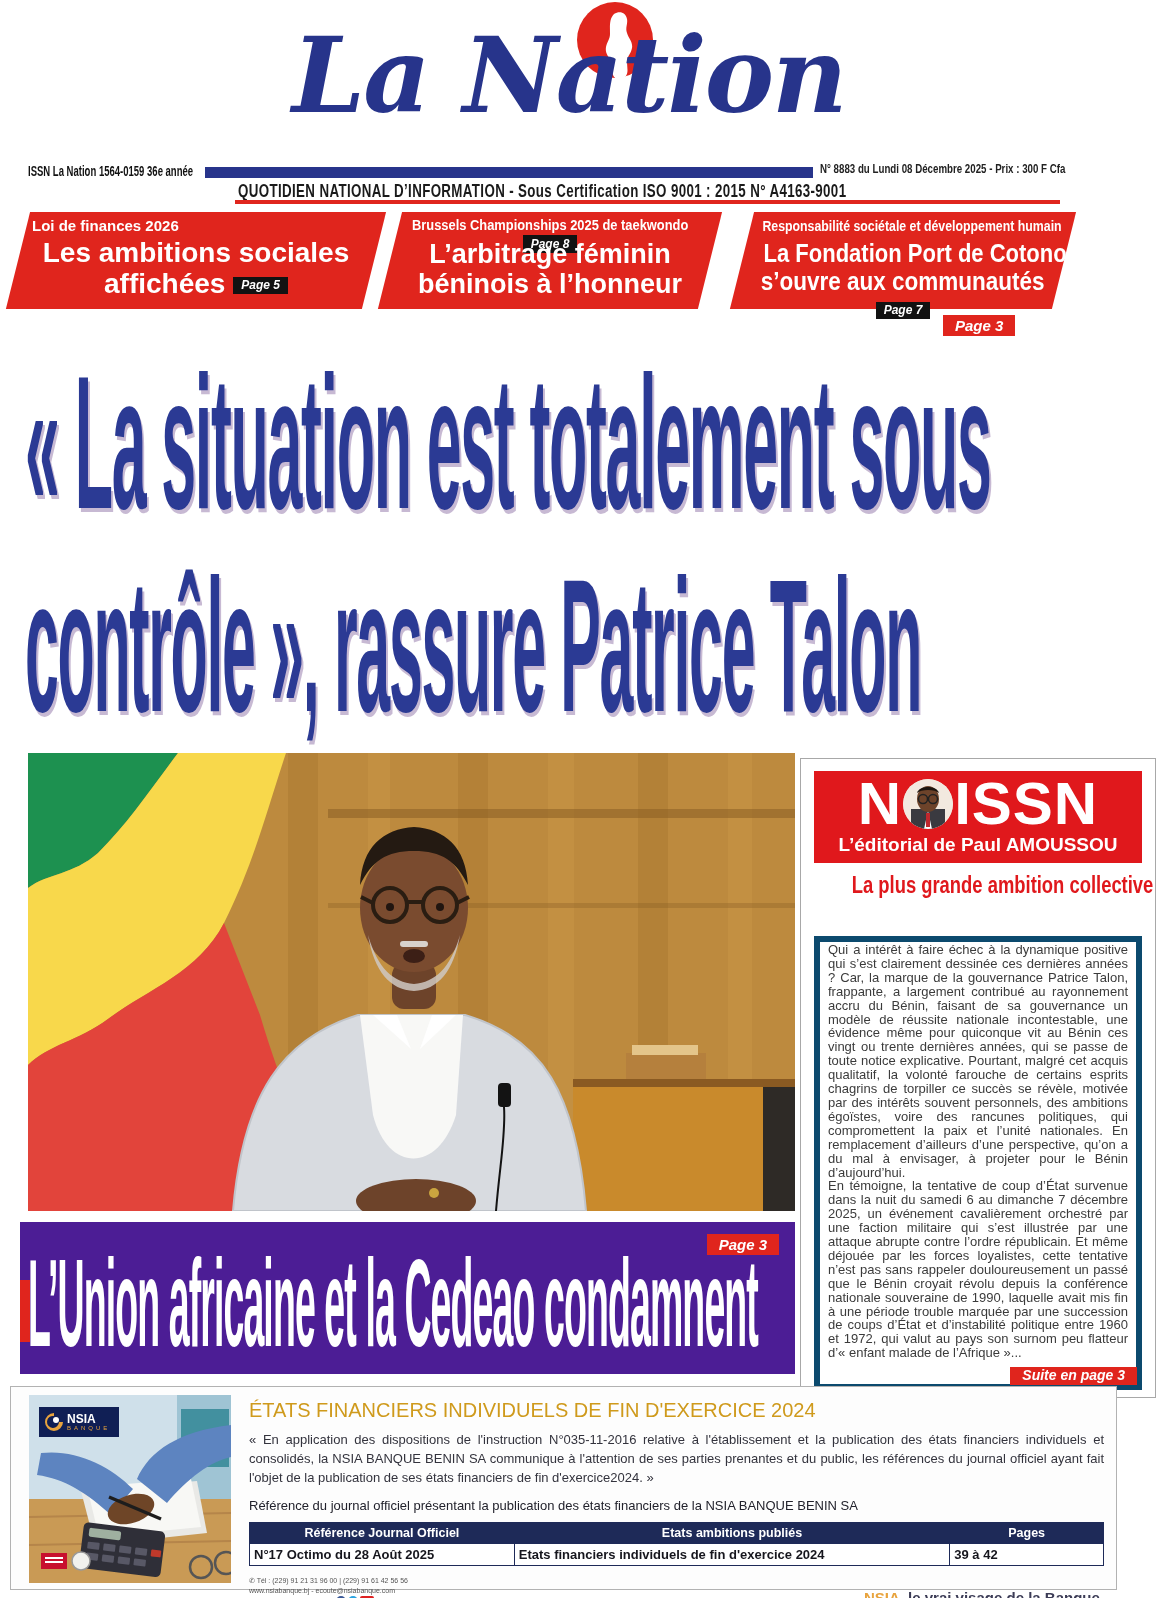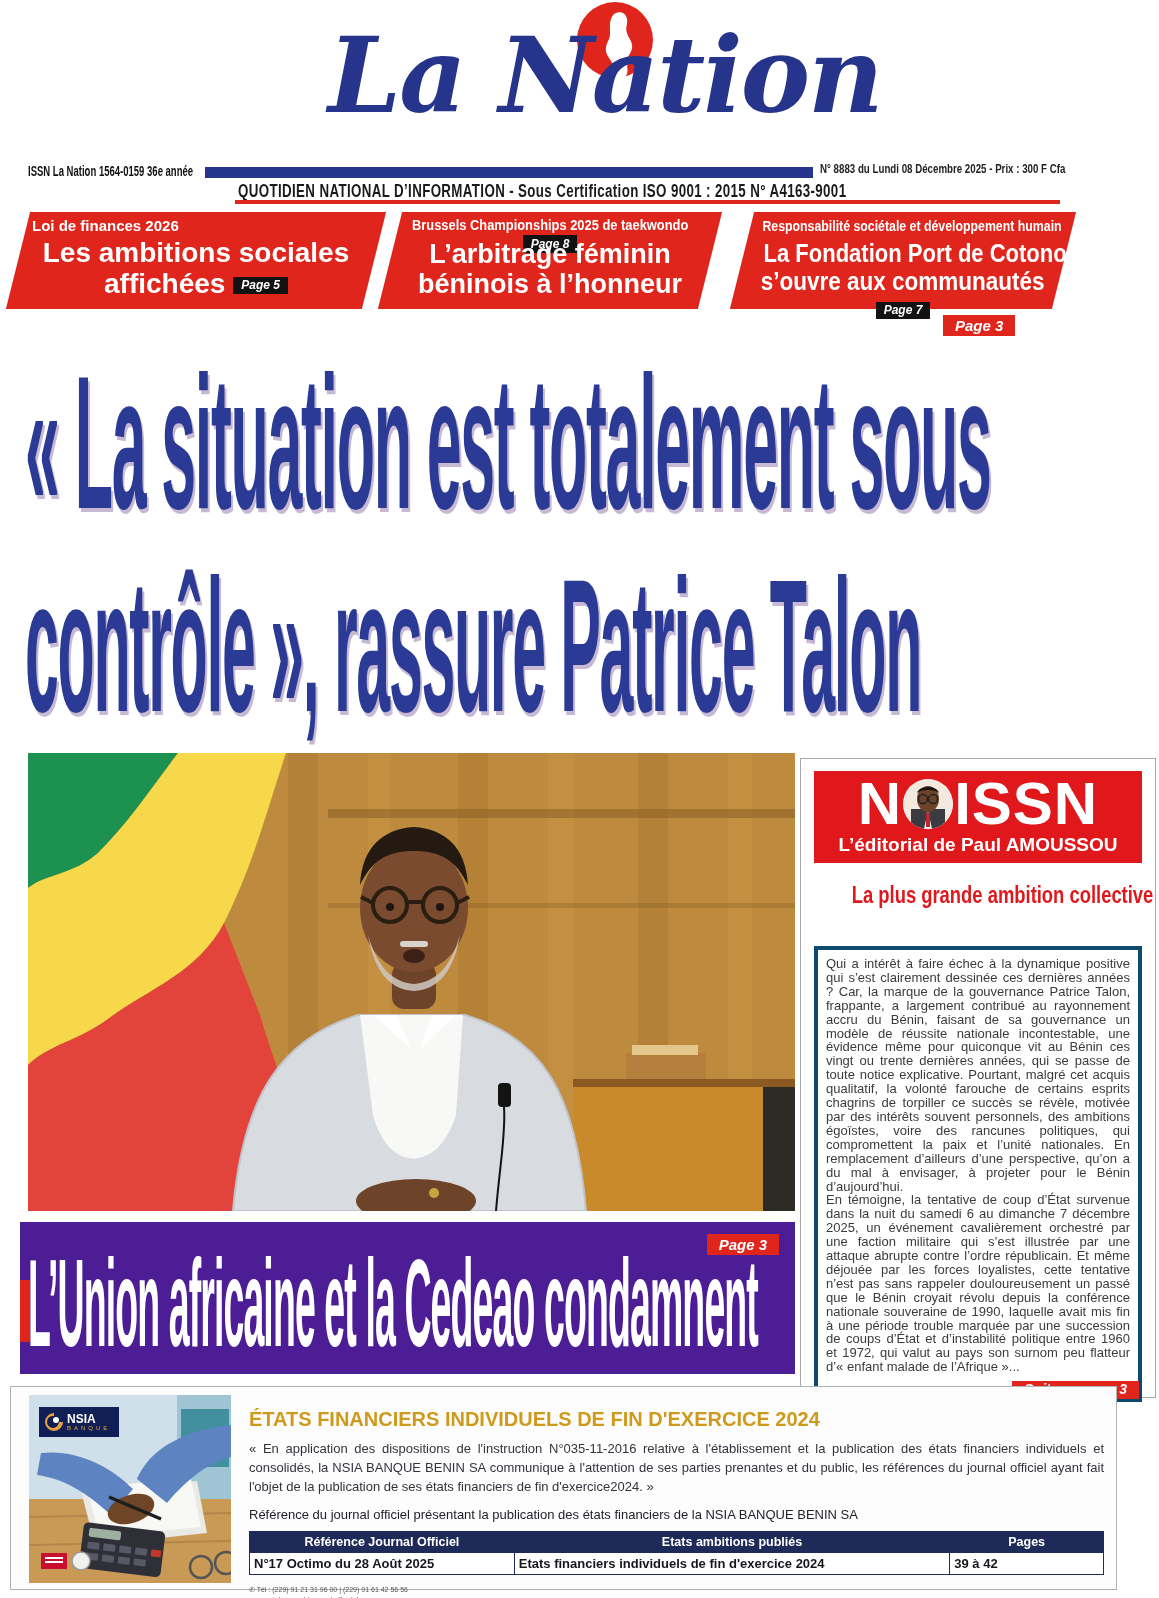--- a/index.html
+++ b/index.html
@@ -4,21 +4,21 @@
 <style>
   html,body{margin:0;padding:0;background:#888;}
   #page{position:relative;width:1159px;height:1598px;background:#ffffff;overflow:hidden;
         font-family:"Liberation Sans",sans-serif;margin:0 auto;}
   .abs{position:absolute;}
 
   
   .issn{left:28px;top:163px;font-size:14px;font-weight:bold;color:#111;
         transform:scaleX(.68);transform-origin:left;white-space:nowrap;}
   .masthead-title{left:292px;top:14px;font-family:"DejaVu Serif",serif;font-style:italic;
-        font-weight:bold;font-size:104px;color:#27348b;letter-spacing:-2px;z-index:2;white-space:nowrap;margin-left:36px;}
+        font-weight:bold;font-size:104px;color:#27348b;letter-spacing:-2px;z-index:2;white-space:nowrap;}
   .logo-circle{left:577px;top:2px;width:76px;height:76px;border-radius:50%;background:#e0251d;z-index:1;}
   .masthead-bar{left:205px;top:167px;width:608px;height:11px;background:#27348b;}
   .edition{left:820px;top:161px;font-size:13.5px;font-weight:bold;color:#222;
         transform:scaleX(.72);transform-origin:left;white-space:nowrap;}
   .subtitle{left:238px;top:181px;font-size:18px;font-weight:bold;color:#1a1a1a;
         transform:scaleX(.74);transform-origin:left;white-space:nowrap;letter-spacing:.5px;}
 
   
   .toprule{left:235px;top:200px;width:825px;height:4px;background:#e0251d;}
   .banner{top:212px;height:97px;background:#e0251d;transform:skewX(-14deg);color:#fff;}
@@ -51,34 +51,34 @@
   .sec-accent{position:absolute;left:-2px;top:58px;width:12px;height:62px;background:#e0251d;}
 
   
   .edit-box{left:800px;top:758px;width:356px;height:640px;border:1px solid #a8a8a8;background:#fff;
         box-sizing:border-box;padding:12px 13px;}
   .edit-red{background:#e0181c;padding:5px 6px 7px;text-align:center;}
   .notice-line{display:flex;align-items:center;justify-content:center;gap:1px;}
   .notice-txt{color:#fff;font-weight:bold;font-size:60px;line-height:56px;letter-spacing:1px;}
   .avatar{width:50px;height:50px;border-radius:50%;background:#f2e9df;overflow:hidden;flex:0 0 50px;}
   .byline{color:#fff;font-weight:bold;font-size:19px;margin-top:2px;}
-  .edit-title{text-align:center;margin:19px 0 7px;}
+  .edit-title{text-align:center;margin:9px 0 7px;}
   .edit-title span{display:inline-block;color:#e0181c;font-weight:bold;font-size:23px;
         transform:scaleX(.8);white-space:nowrap;}
-  .edit-body{position:relative;border:4px solid #0c4a6e;padding:7px 8px 24px;font-size:13px;
+  .edit-body{position:relative;border:6px solid #0c4a6e;padding:1px 8px 24px;font-size:13px;
         line-height:13.9px;color:#3b3b3b;text-align:justify;margin-top:37px;}
   .edit-body p{margin:0;}
   .suite{position:absolute;right:-1px;bottom:-1px;}
 
   
   .ad-box{left:10px;top:1386px;width:1107px;height:204px;border:1px solid #b2b2b2;background:#fdfdfd;
         box-sizing:border-box;}
   .ad-photo{position:absolute;left:18px;top:8px;width:202px;height:188px;overflow:hidden;background:#cfe0ea;}
   .ad-content{position:absolute;left:238px;top:6px;right:12px;}
-  .ad-title{color:#cf9a1c;font-weight:bold;font-size:20px;margin-top:15px;}
+  .ad-title{color:#cf9a1c;font-weight:normal;font-size:20px;margin-top:6px;}
   .ad-body{color:#33333d;font-size:13px;line-height:1.45;text-align:justify;margin-top:9px;}
   .ad-ref{color:#22222c;font-size:13px;font-weight:normal;margin-top:10px;}
   table.fin{border-collapse:collapse;width:100%;margin-top:9px;padding-left:20px;}
   table.fin th{background:#1e2a58;color:#fff;font-size:12.5px;font-weight:bold;padding:3px 4px;
         border:1px solid #1e2a58;}
   table.fin td{font-size:13px;font-weight:bold;color:#16161d;text-align:left;padding:3px 4px;
         border:1px solid #1e2a58;background:#fff;}
   .ad-footer{display:flex;justify-content:space-between;align-items:flex-end;margin-top:10px;}
   .contact{font-size:7px;color:#555;line-height:10px;}
   .social-ic{display:inline-block;width:10px;height:10px;border-radius:50%;color:#fff;font-size:7px;

